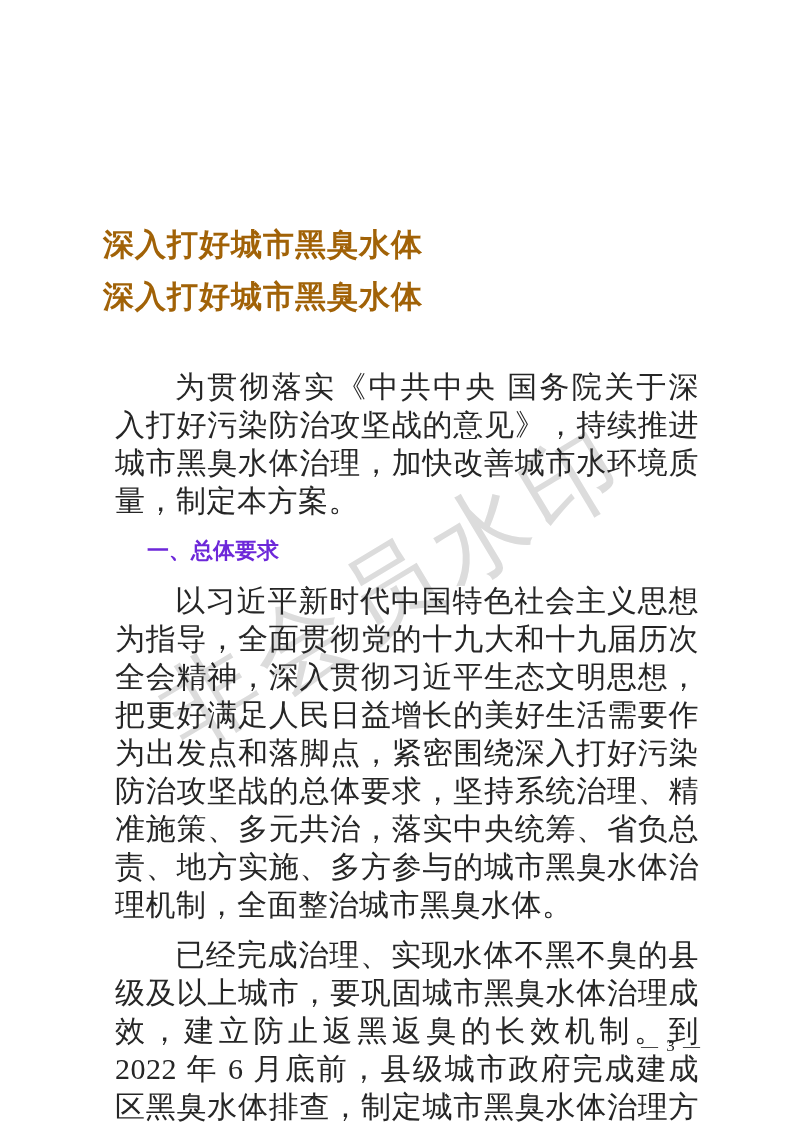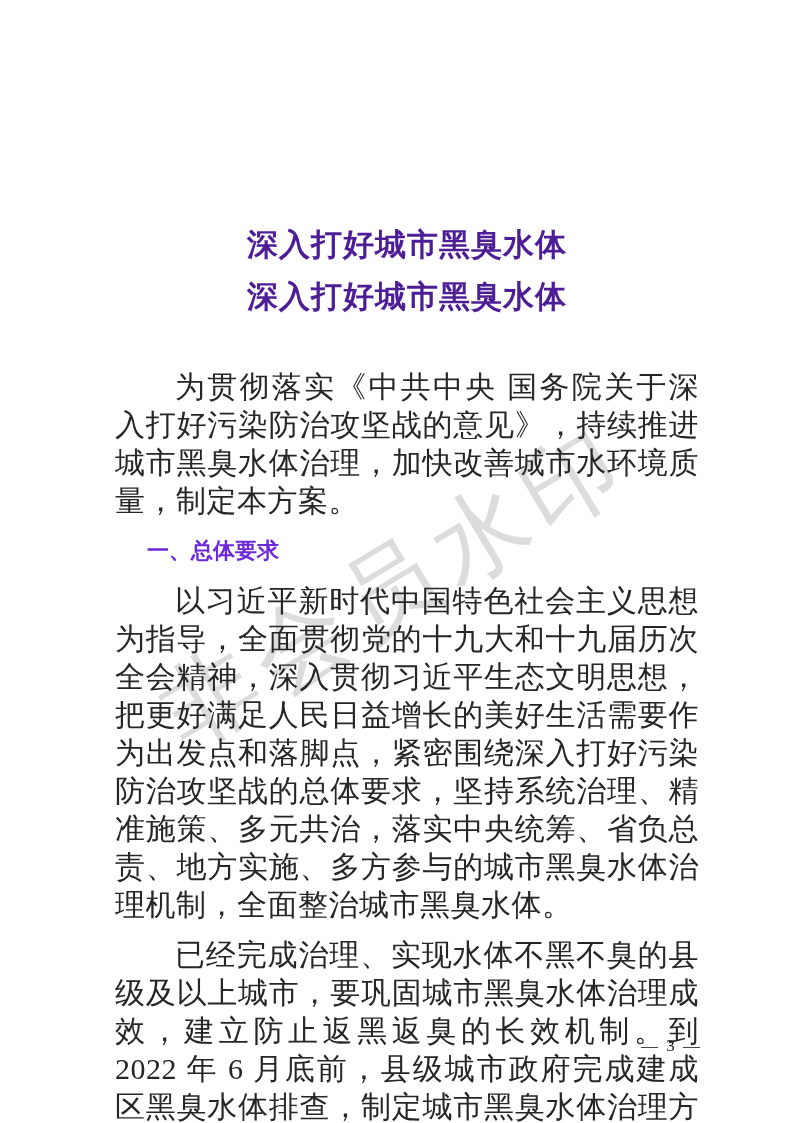--- a/index.html
+++ b/index.html
@@ -35,23 +35,22 @@
     left: 103px;
     top: 0;
     width: 608px;
     z-index: 1;
   }
   .doc-title {
     margin: 219px 0 45px 0;
     font-size: 31px;
     line-height: 52px;
     font-weight: bold;
-    text-align: center;
     letter-spacing: 1px;
-    color: #4c1d95;
+    color: #a16207;
   }
   .title-line {
     display: block;
   }
   .body-para {
     margin: 12px;
     font-size: 30px;
     line-height: 38px;
     text-align: justify;
     text-indent: 2em;

